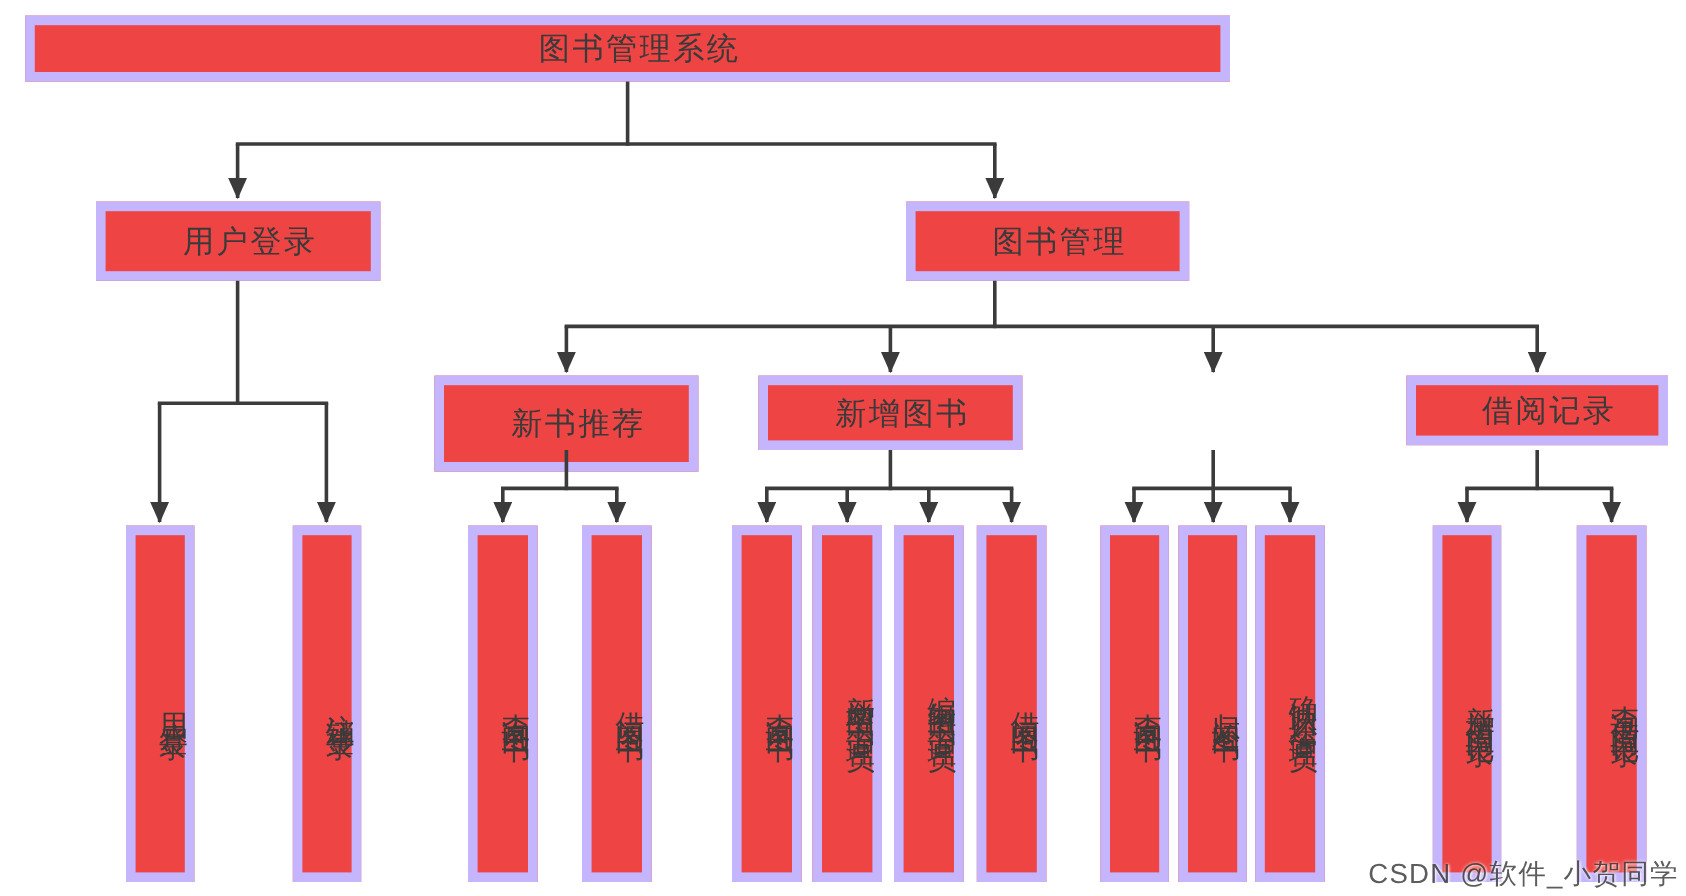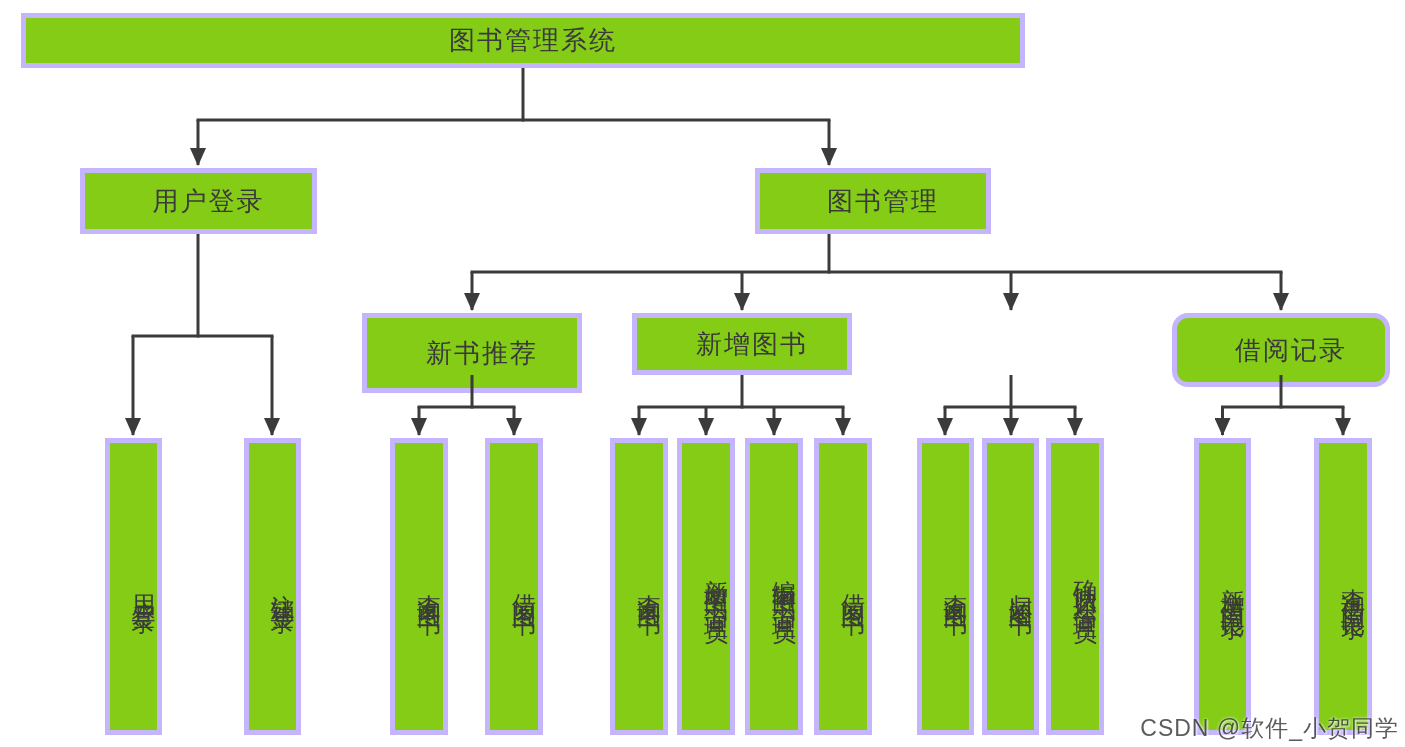--- a/index.html
+++ b/index.html
@@ -15,22 +15,22 @@
     position: absolute;
     left: 0; top: 0;
     width: 1405px; height: 747px;
     z-index: 3;
     pointer-events: none;
   }
   .connectors line { stroke: #3b3b3b; stroke-width: 3; }
   .node {
     position: absolute;
     box-sizing: border-box;
-    border: 5px solid #c4b5fd;
-    background: #84cc16;
+    border: 8px solid #c4b5fd;
+    background: #ef4444;
     display: flex;
     align-items: center;
     justify-content: center;
     color: #3a3a3a;
     z-index: 2;
     padding-left: 20px;
   }
   .h-node { font-size: 26px; letter-spacing: 2px; white-space: nowrap; }
   .v-node span {
     writing-mode: vertical-rl;
@@ -128,21 +128,21 @@
   <div class="node h-node" style="left:711px; top:168px; width:236px; height:66px;margin-left:44px;">
     <span>图书管理</span>
   </div>
 
   <div class="node h-node" style="left:362px; top:313px; width:220px; height:80px;">
     <span>新书推荐</span>
   </div>
   <div class="node h-node" style="left:632px; top:313px; width:220px; height:62px;">
     <span>新增图书</span>
   </div>
-  <div class="node h-node" style="left:1172px; top:313px; width:218px; height:74px;border-radius:16px;">
+  <div class="node h-node" style="left:1172px; top:313px; width:218px; height:58px;">
     <span>借阅记录</span>
   </div>
 
   <div class="node v-node" style="left:105px; top:438px; width:57px; height:297px;">
     <span>用户登录</span>
   </div>
   <div class="node v-node" style="left:244px; top:438px; width:57px; height:297px;">
     <span>注销登录</span>
   </div>
 

